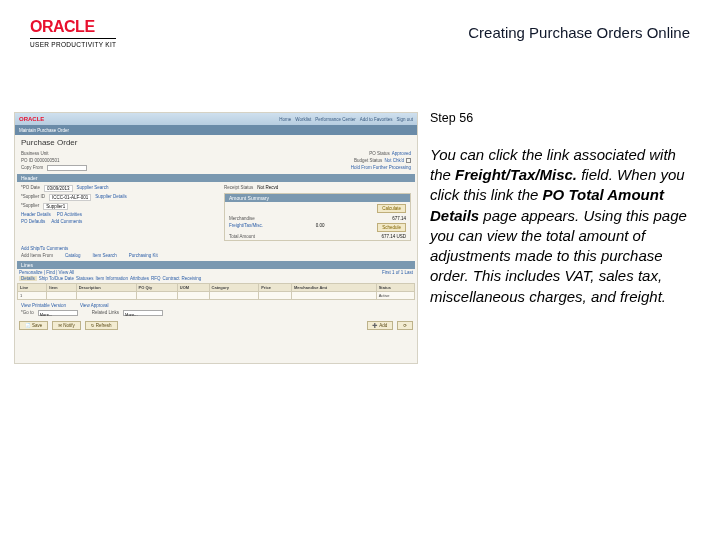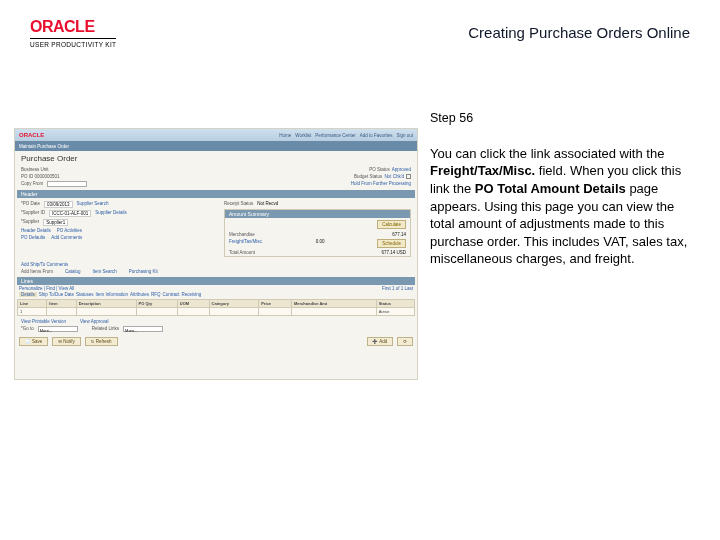--- a/index.html
+++ b/index.html
@@ -42,21 +42,21 @@
   .doc-title {
     position: absolute;
     right: 0;
     top: 6px;
     font-size: 15px;
     color: #0f172a;
   }
   .screenshot {
     position: absolute;
     left: 14px;
-    top: 128px;
+    top: 112px;
     width: 404px;
     height: 252px;
     background: #f6f4ee;
     border: 1px solid #d6d2c4;
     font-size: 5px;
     color: #4a4a4a;
     overflow: hidden;
   }
   .ss-oracle-bar {
     height: 12px;
@@ -157,21 +157,22 @@
     top: 110px;
     width: 260px;
     font-size: 12.5px;
     line-height: 1.35;
     color: #000;
   }
   .step-label {
     margin-bottom: 18px;
   }
   .body-text {
-    font-size: 13px;
+    font-size: 15px;
+    font-style: italic;
   }
   .body-text .bold { font-weight: bold; }
 </style>
 </head>
 <body>
 
 <div class="header">
   <div class="logo-block">
     <div class="logo-oracle">ORACLE</div>
     <div class="logo-upk">USER PRODUCTIVITY KIT</div>

